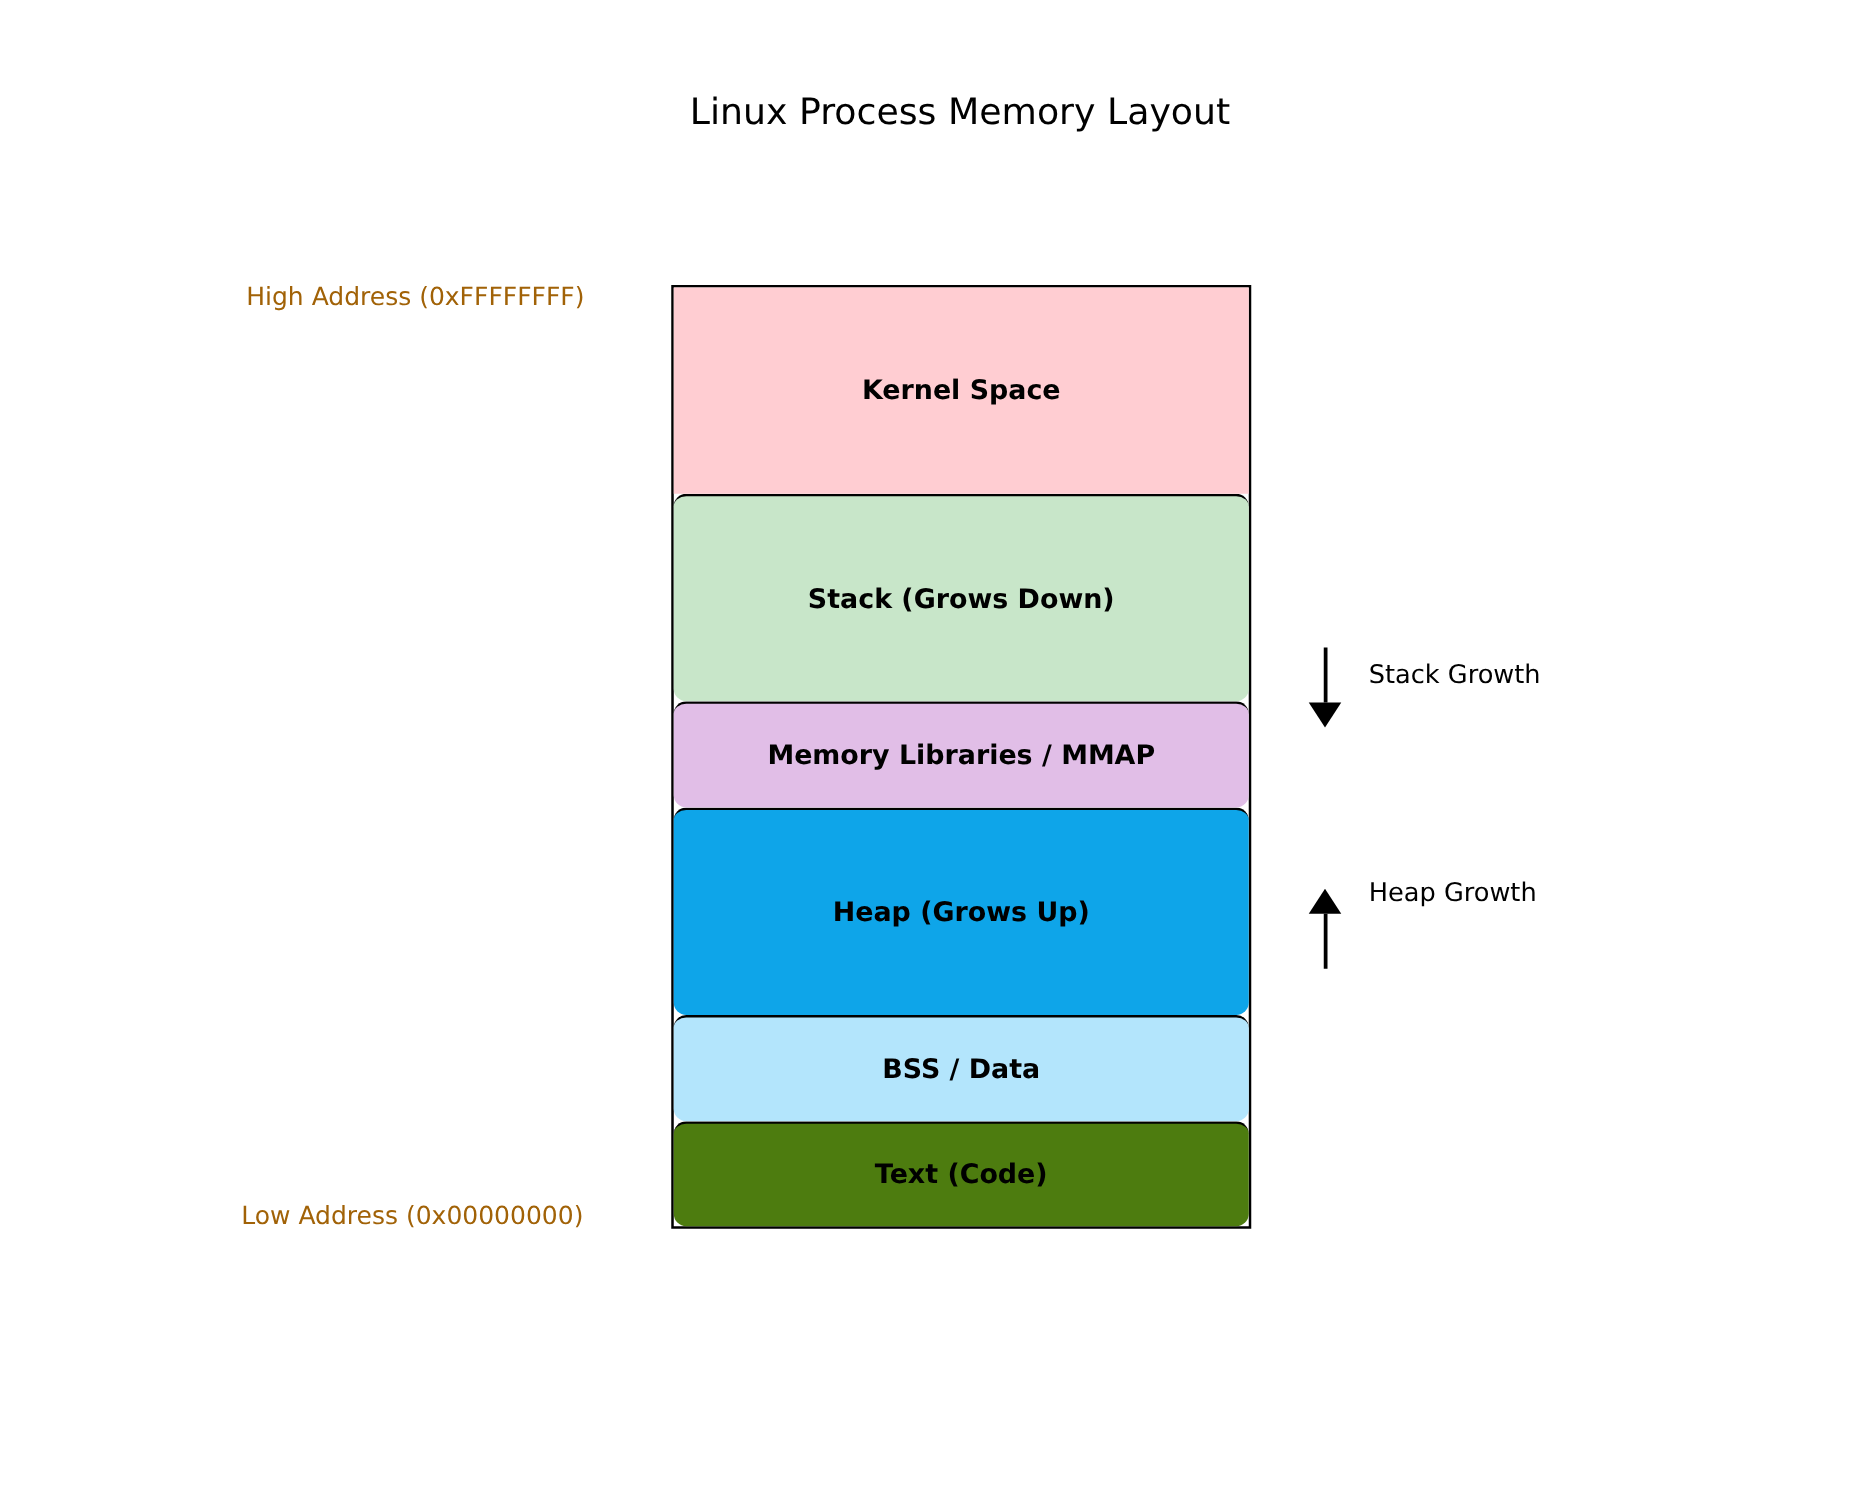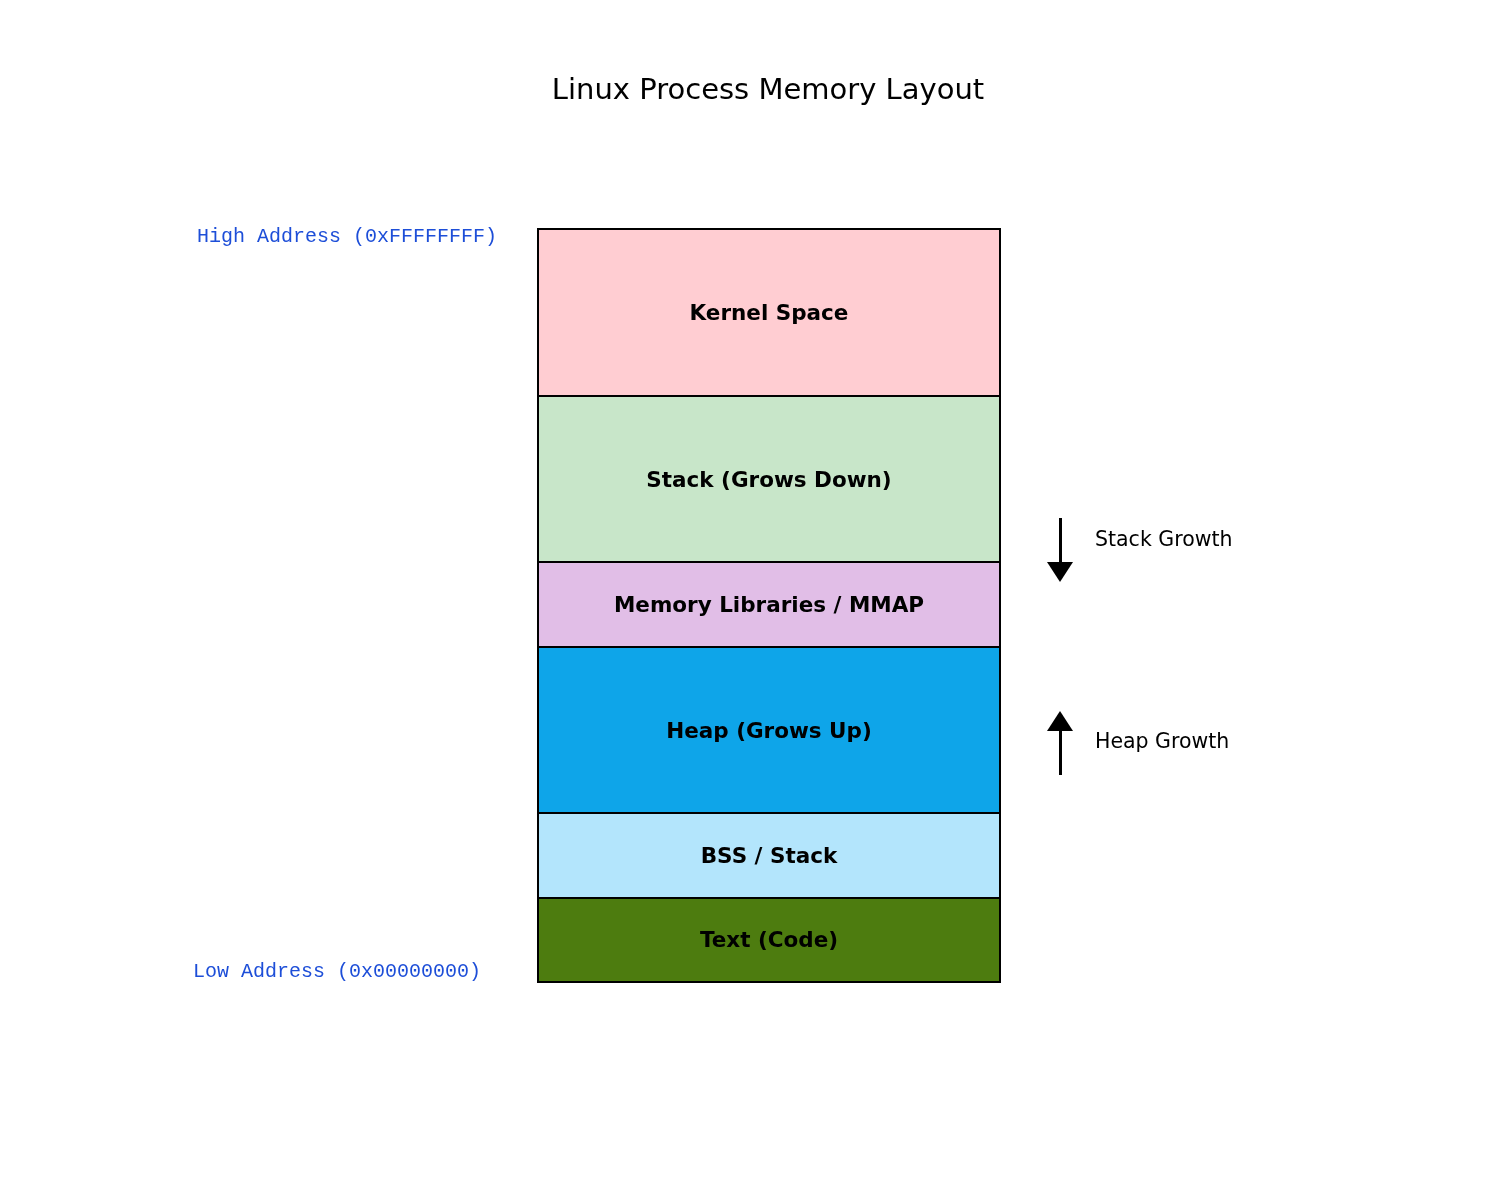--- a/index.html
+++ b/index.html
@@ -22,43 +22,42 @@
     transform: translateX(-50%);
     font-size: 29px;
     font-weight: 400;
     white-space: nowrap;
     color: #000000;
   }
   .addr-label {
     position: absolute;
     font-size: 20px;
     white-space: nowrap;
-    color: #1d4ed8;
-    font-family: Liberation Mono, monospace;
+    color: #a16207;
   }
   .addr-high { left: 197px; top: 225px; }
   .addr-low  { left: 193px; top: 960px; }
   .membox {
     position: absolute;
     left: 537px;
     top: 228px;
     width: 464px;
     height: 755px;
     border: 2px solid #000000;
     display: flex;
     flex-direction: column;
   }
   .segment {
     flex-grow: 1;
     flex-basis: 0;
     display: flex;
     align-items: center;
     justify-content: center;
   }
-  .segment + .segment { border-top: 2px solid #000000; }
+  .segment + .segment { border-top: 2px solid #000000; border-radius: 10px; }
   .segment-label {
     font-size: 21.5px;
     font-weight: 700;
     white-space: nowrap;
     color: #000000;
   }
   .growth-arrow {
     position: absolute;
     width: 26px;
     display: flex;
@@ -85,21 +84,21 @@
     border-bottom: 20px solid #000000;
   }
   .arrow-label {
     position: absolute;
     font-size: 20.5px;
     white-space: nowrap;
     color: #000000;
     text-align: center;
   }
   .label-stack { left: 1095px; top: 527px; }
-  .label-heap  { left: 1095px; top: 729px; }
+  .label-heap  { left: 1095px; top: 702px; }
 </style>
 </head>
 <body>
 
 <div class="canvas">
 
   <div class="figure-title">Linux Process Memory Layout</div>
 
   <div class="addr-label addr-high">High Address (0xFFFFFFFF)</div>
 
@@ -112,21 +111,21 @@
     <div class="segment" style="background: rgb(200, 230, 201); flex-grow: 2;">
       <span class="segment-label">Stack (Grows Down)</span>
     </div>
     <div class="segment" style="background: rgb(225, 190, 231); flex-grow: 1;">
       <span class="segment-label">Memory Libraries / MMAP</span>
     </div>
     <div class="segment" style="background: #0ea5e9; flex-grow: 2;">
       <span class="segment-label">Heap (Grows Up)</span>
     </div>
     <div class="segment" style="background: rgb(179, 229, 252); flex-grow: 1;">
-      <span class="segment-label">BSS / Stack</span>
+      <span class="segment-label">BSS / Data</span>
     </div>
     <div class="segment" style="background: #4d7c0f; flex-grow: 1;">
       <span class="segment-label">Text (Code)</span>
     </div>
   </div>
 
   <div class="growth-arrow arrow-stack">
     <div class="arrow-line"></div>
     <div class="arrow-head-down"></div>
   </div>

